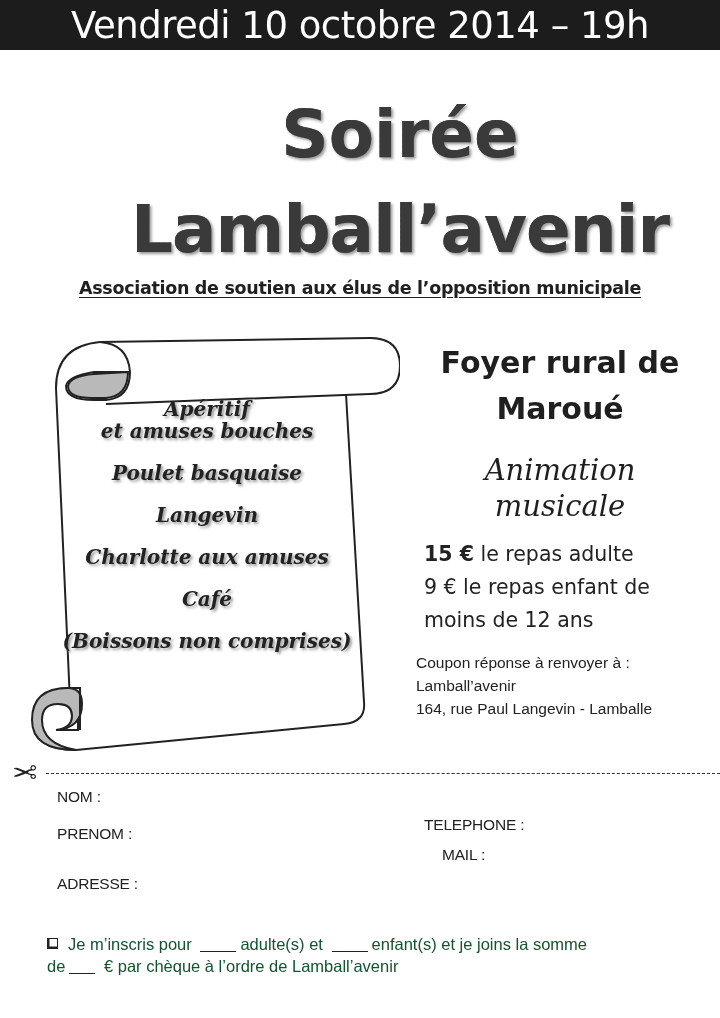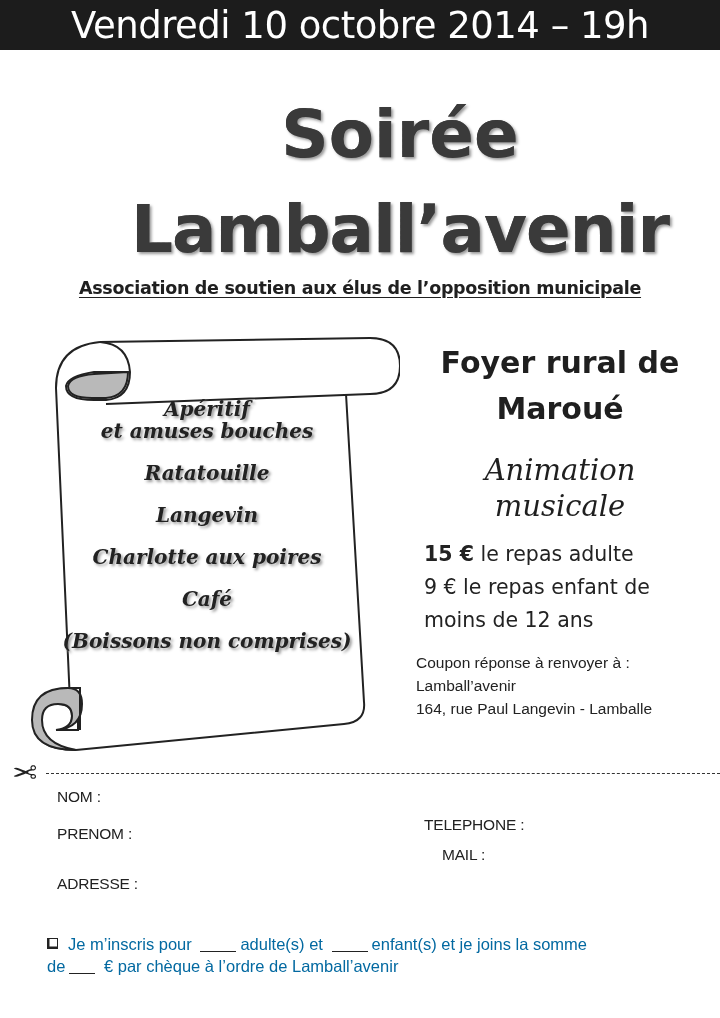--- a/index.html
+++ b/index.html
@@ -78,21 +78,21 @@
       width: 200px; margin-left: 4px; padding: 0;
     }
     .f-nom { left: 57px; top: 788px; }
     .f-prenom { left: 57px; top: 825px; }
     .f-adresse { left: 57px; top: 875px; }
     .f-tel { left: 424px; top: 808px; margin-top: 8px; }
     .f-mail { left: 442px; top: 846px; }
     .signup {
       position: absolute; left: 47px; top: 933px; width: 650px;
       font-family: "Liberation Sans", sans-serif; font-size: 16.5px; line-height: 22px;
-      color: #0369a1;
+      color: #14532d;
     }
     .checkbox {
       display: inline-block; width: 9px; height: 9px; border: 1.5px solid #222;
       margin-right: 10px; vertical-align: 1px; box-shadow: 1.5px -1.5px 0 #222 inset;
       cursor: pointer;
     }
     .blank {
       display: inline-block; border-bottom: 1.5px solid #222; vertical-align: -2px;
       height: 14px; margin: 0 4px;
     }
@@ -128,27 +128,27 @@
     <path d="M40 356 L52 356 L52 398" fill="none" stroke="#222" stroke-width="2"></path>
   </svg>
 </div>
 
 <div class="menu">
   <div class="group">
     <span class="line">Apéritif</span>
     <span class="line">et amuses bouches</span>
   </div>
   <div class="group">
-    <span class="line">Ratatouille</span>
+    <span class="line">Poulet basquaise</span>
   </div>
   <div class="group">
     <span class="line">Langevin</span>
   </div>
   <div class="group">
-    <span class="line">Charlotte aux poires</span>
+    <span class="line">Charlotte aux amuses</span>
   </div>
   <div class="group">
     <span class="line">Café</span>
   </div>
   <div class="group">
     <span class="line">(Boissons non comprises)</span>
   </div>
 </div>
 
 <div class="venue">

